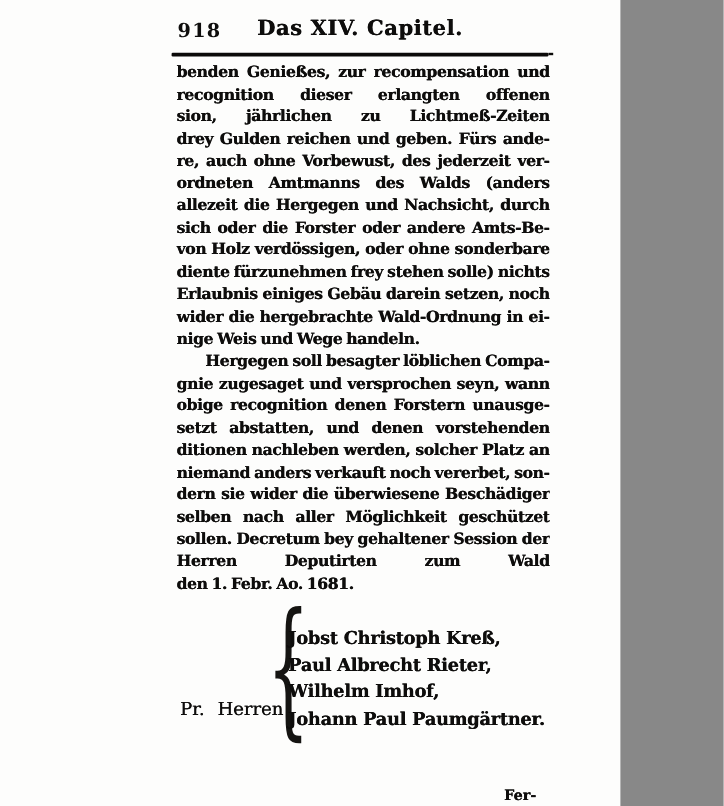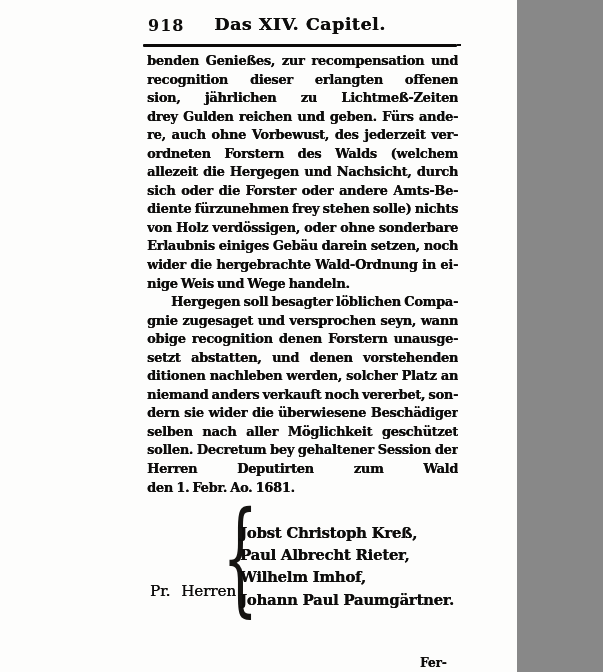--- a/index.html
+++ b/index.html
@@ -83,25 +83,25 @@
   <span class="page-number">918</span>
   <span class="running-title">Das XIV. Capitel.</span>
   <div class="header-rule"></div>
 
   <div class="text-column">
     <div class="bodyline just">benden Genießes, zur recompensation und</div>
     <div class="bodyline just">recognition dieser erlangten offenen Conces-</div>
     <div class="bodyline just">sion, jährlichen zu Lichtmeß-Zeiten zusammen</div>
     <div class="bodyline just">drey Gulden reichen und geben.  Fürs ande-</div>
     <div class="bodyline just">re, auch ohne Vorbewust, des jederzeit ver-</div>
-    <div class="bodyline just">ordneten Forstern des Walds (welchem</div>
+    <div class="bodyline just">ordneten Amtmanns des Walds (anders</div>
     <div class="bodyline just">allezeit die Hergegen und Nachsicht, durch</div>
     <div class="bodyline just">sich oder die Forster oder andere Amts-Be-</div>
+    <div class="bodyline just">von Holz verdössigen, oder ohne sonderbare</div>
     <div class="bodyline just">diente fürzunehmen frey stehen solle) nichts</div>
-    <div class="bodyline just">von Holz verdössigen, oder ohne sonderbare</div>
     <div class="bodyline just">Erlaubnis einiges Gebäu darein setzen, noch</div>
     <div class="bodyline just">wider die hergebrachte Wald-Ordnung in ei-</div>
     <div class="bodyline last">nige Weis und Wege handeln.</div>
 
     <div class="bodyline just indent">Hergegen soll besagter löblichen Compa-</div>
     <div class="bodyline just">gnie zugesaget und versprochen seyn, wann sie</div>
     <div class="bodyline just">obige recognition denen Forstern unausge-</div>
     <div class="bodyline just">setzt abstatten, und denen vorstehenden Con-</div>
     <div class="bodyline just">ditionen nachleben werden, solcher Platz an</div>
     <div class="bodyline just">niemand anders verkauft noch vererbet, son-</div>

